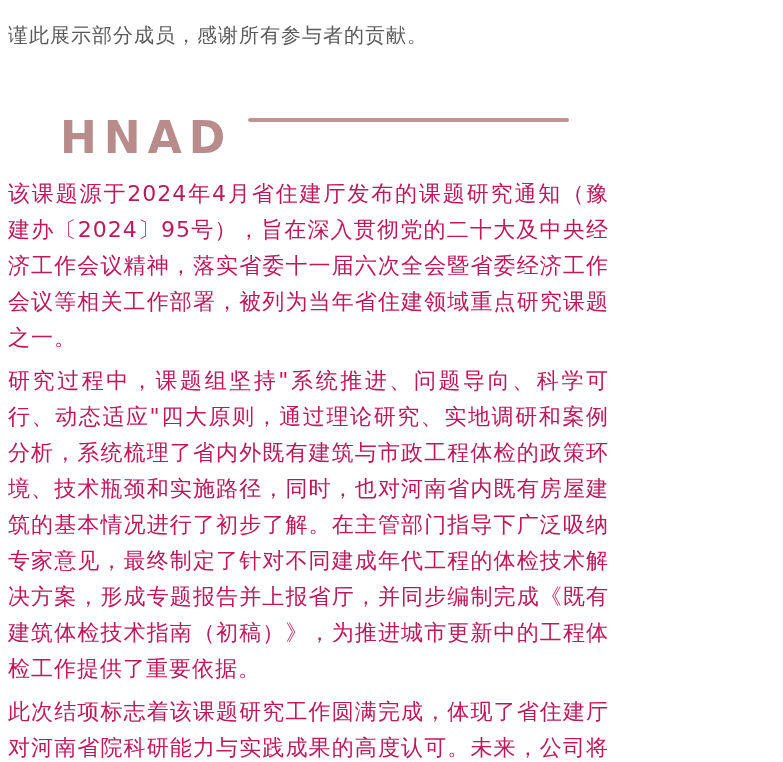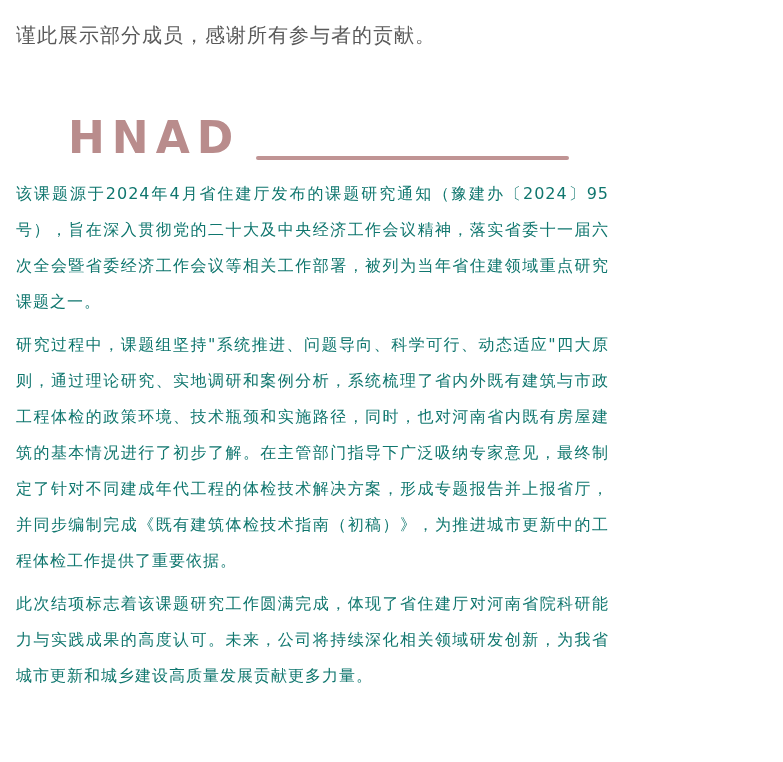--- a/index.html
+++ b/index.html
@@ -10,58 +10,58 @@
   body {
     width: 783px;
     height: 762px;
     overflow: hidden;
     font-family: "DejaVu Sans", "Liberation Sans", sans-serif;
   }
   .page {
     box-sizing: border-box;
     width: 629px;
     height: 762px;
-    padding: 20px 20px 0 16px;
+    padding: 20px 20px 0 8px;
     background: #ffffff;
   }
   .intro {
     margin: 0;
     font-size: 20px;
     line-height: 30px;
     letter-spacing: 1px;
     color: #595959;
     text-align: justify;
   }
   .logo-row {
     display: flex;
-    align-items: flex-end;
+    align-items: flex-start;
     margin: 66px 40px 16px 52px; 
   }
   .logo-text {
     font-size: 44px;
     font-weight: bold;
     letter-spacing: 7px;
     line-height: 1;
     color: #b98c8c;
     white-space: nowrap;
   }
   .logo-line {
     flex: 1;
     height: 4px;
     margin-left: 16px;
     margin-top: 2px;
     background: #c09494;
     border-radius: 2px;
   }
   .para {
     margin: 0 0 7px 0;
-    font-size: 16px;
+    font-size: 22px;
     line-height: 36px;
     letter-spacing: 1px;
-    color: #0f766e;
+    color: #be185d;
     text-align: justify;
   }
 </style>
 </head>
 <body>
 
 <div class="page">
 
   <p class="intro">谨此展示部分成员，感谢所有参与者的贡献。</p>
 

